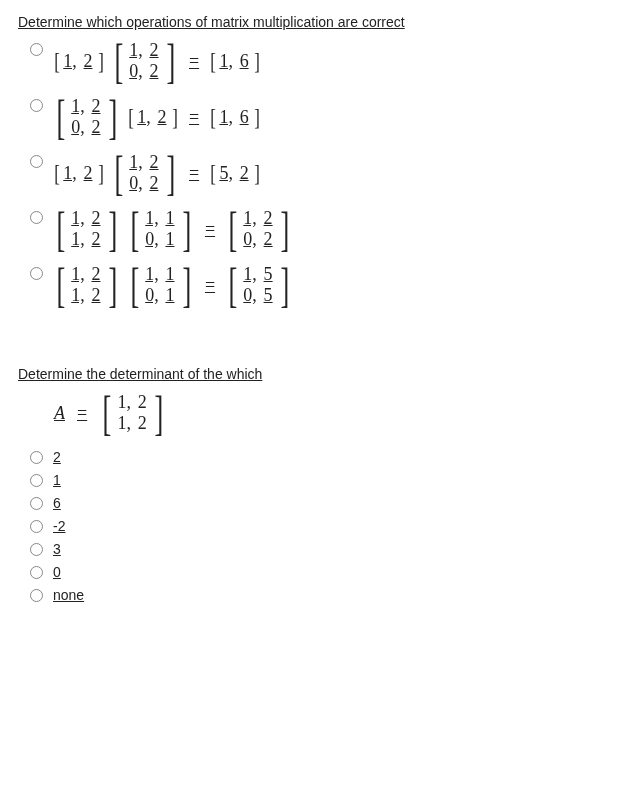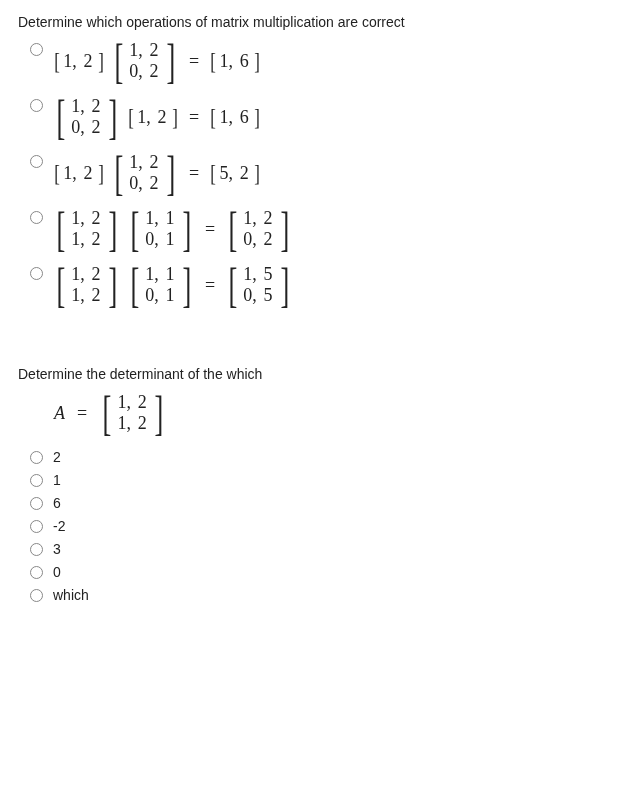--- a/index.html
+++ b/index.html
@@ -7,20 +7,21 @@
     padding: 14px 18px;
     font-family: Arial, Helvetica, sans-serif;
     font-size: 14px;
     color: #222;
     background: #fff;
     width: 619px;
     box-sizing: border-box;
   }
   .question {
     margin-bottom: 60px;
+    text-decoration: underline;
   }
   .qprompt {
     margin-bottom: 10px;
     font-size: 14px;
   }
   .option-row {
     display: flex;
     align-items: flex-start;
     margin: 6px 0 6px 12px;
   }
@@ -354,16 +355,16 @@
       <div class="option-row">
         <input type="radio" name="q2" class="radio" style="">
         <span class="opt-label">3</span>
       </div>
       <div class="option-row">
         <input type="radio" name="q2" class="radio" style="">
         <span class="opt-label">0</span>
       </div>
       <div class="option-row">
         <input type="radio" name="q2" class="radio" style="">
-        <span class="opt-label">which</span>
+        <span class="opt-label">none</span>
       </div>
     </div>
 </div>
 
 </body></html>

